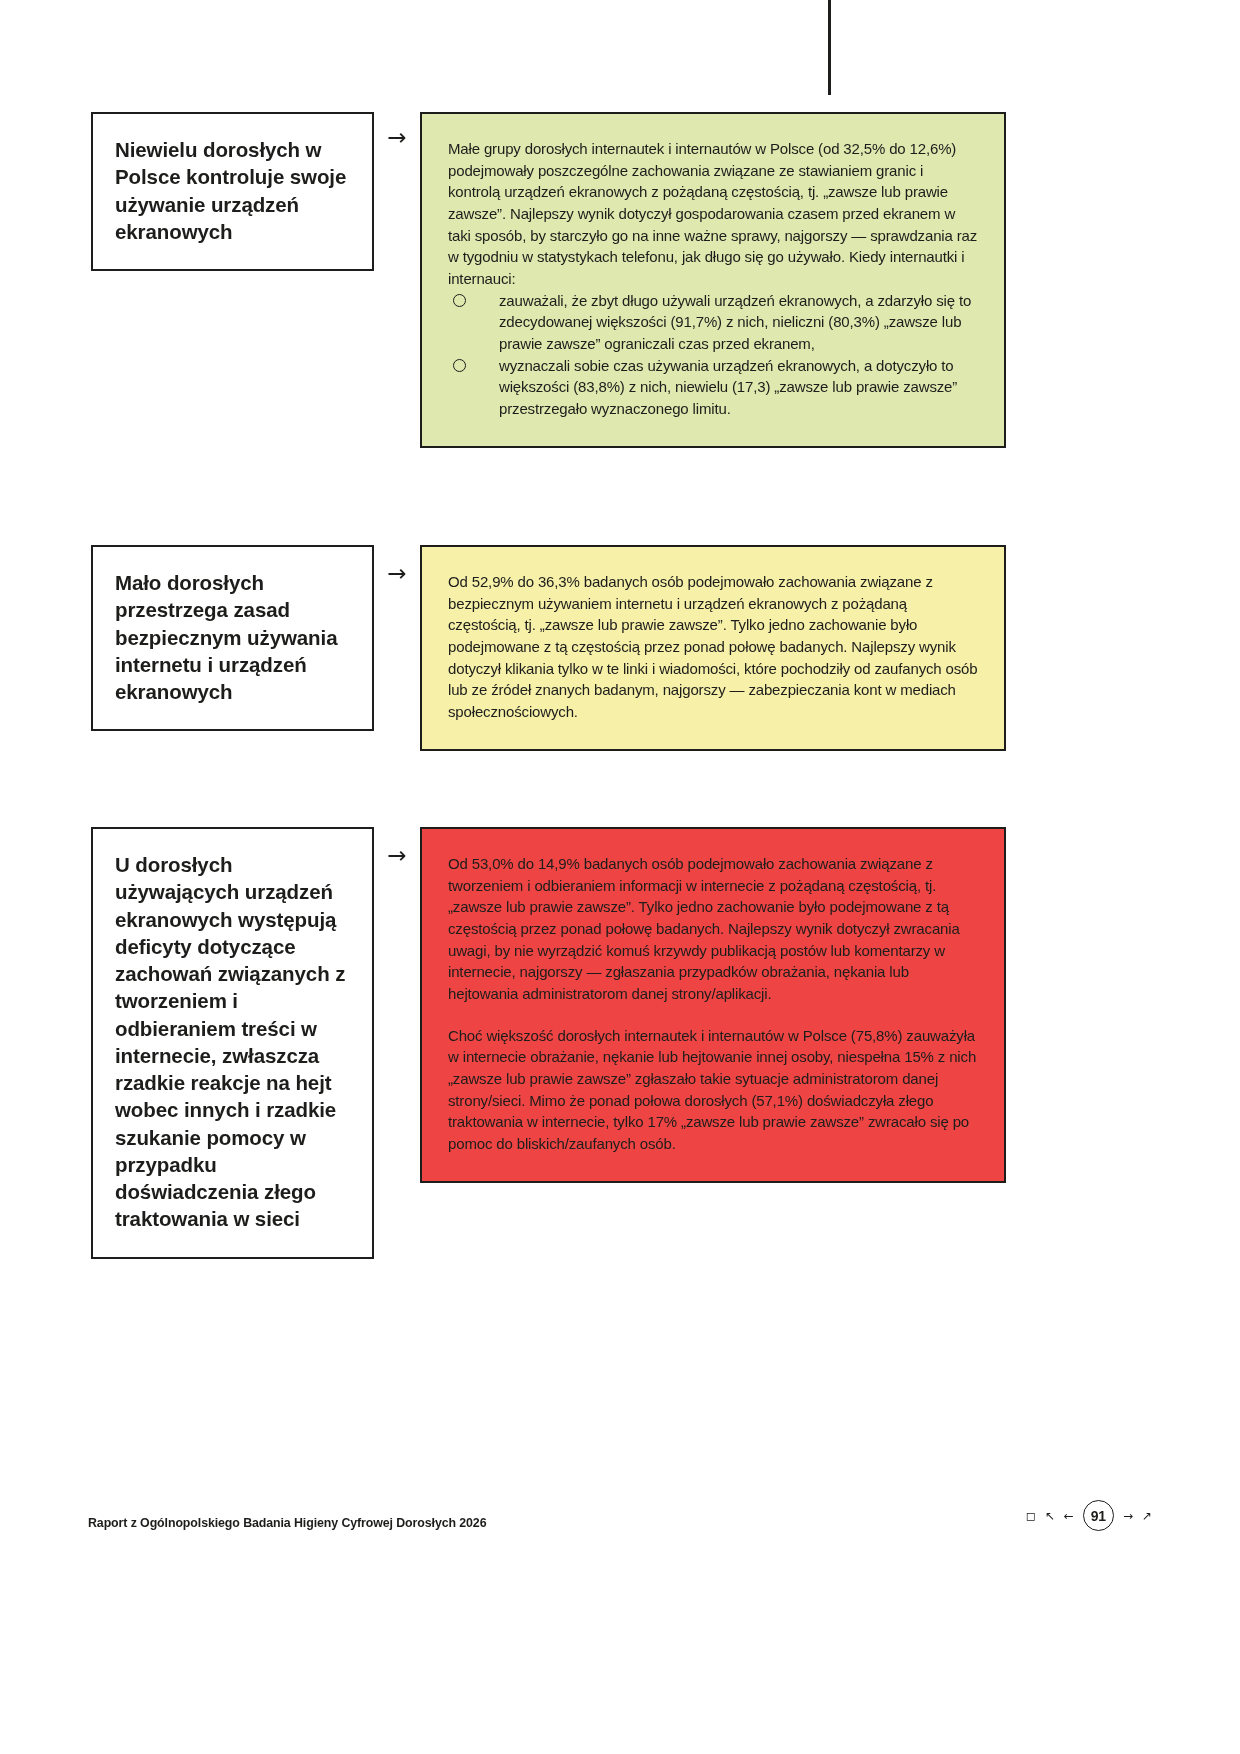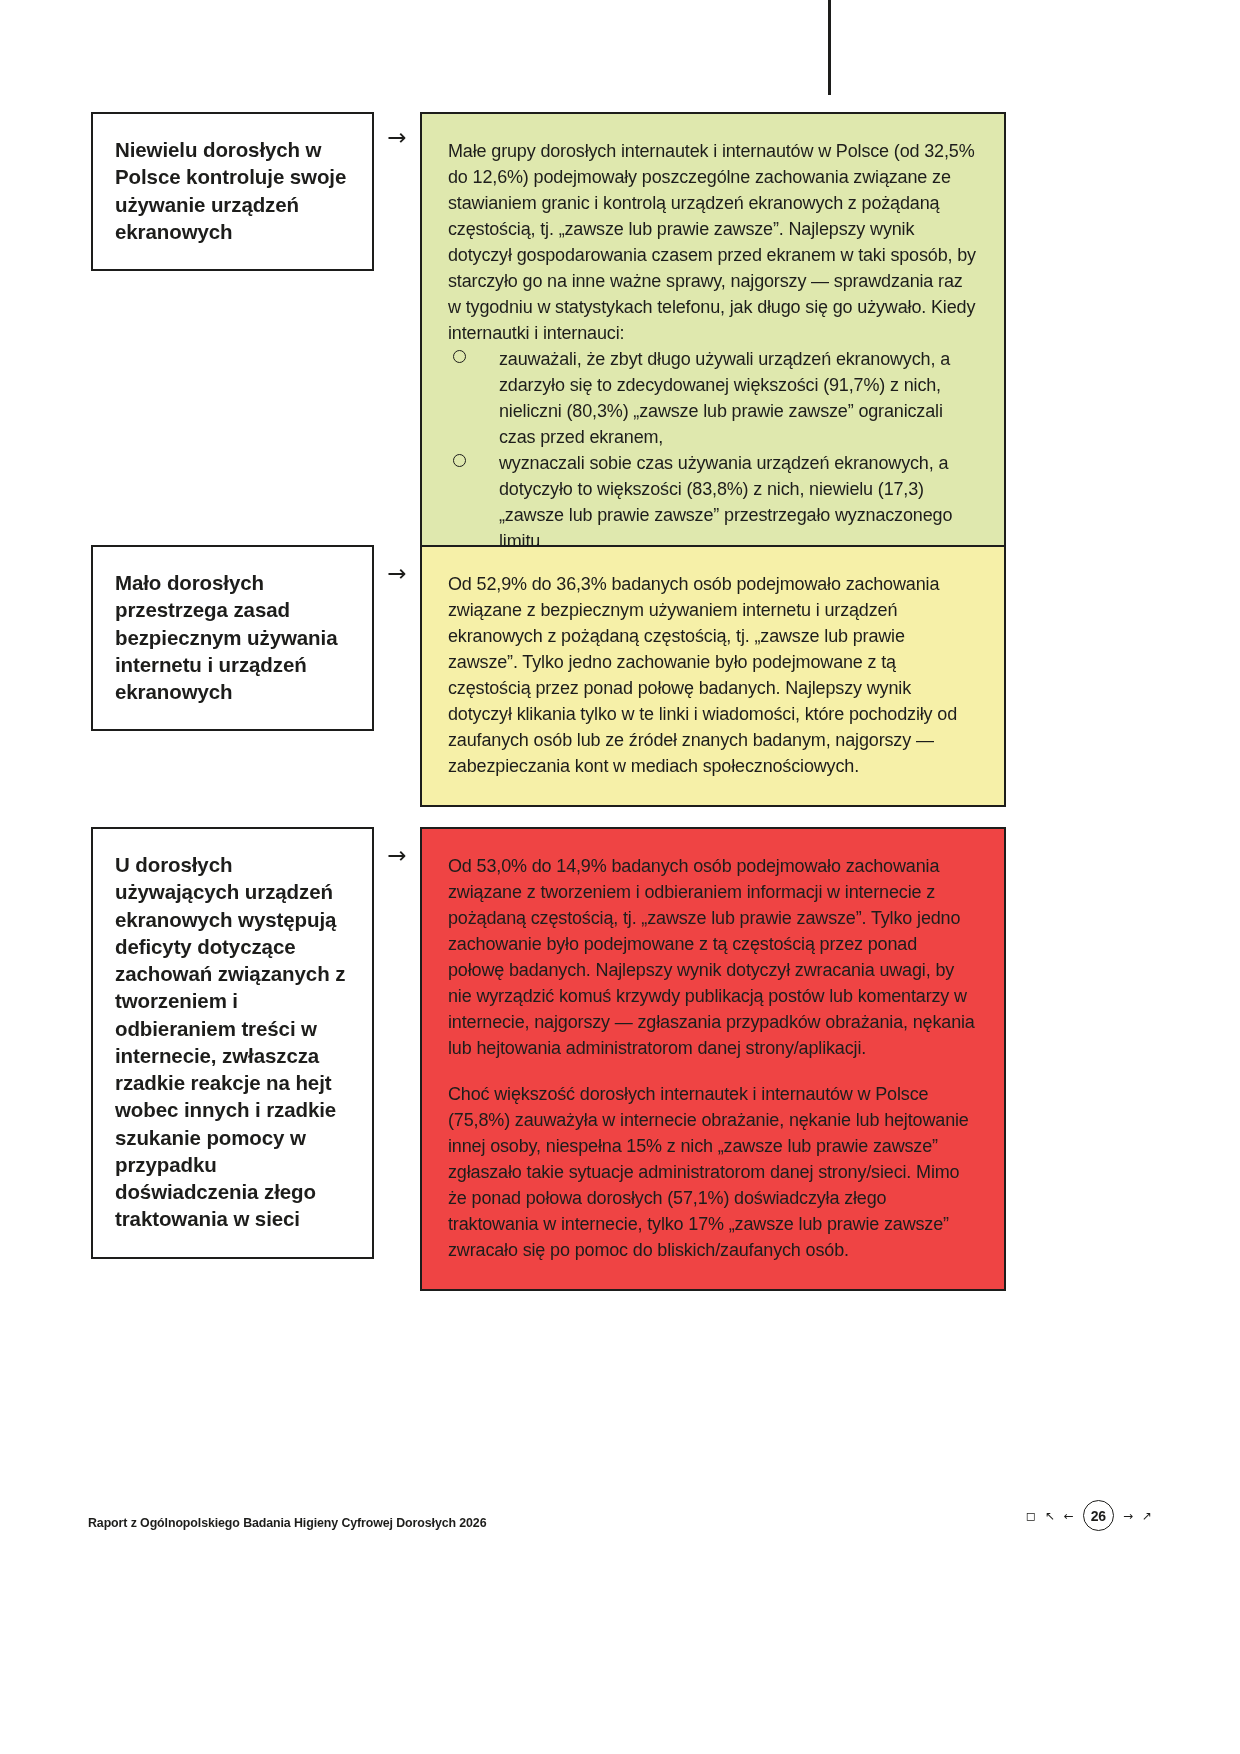--- a/index.html
+++ b/index.html
@@ -59,21 +59,21 @@
     line-height: 1;
     color: #1d1d1b;
     flex: 0 0 auto;
     font-family: "DejaVu Sans", sans-serif;
   }
 
   .body-box {
     box-sizing: border-box;
     border: 2.5px solid #1d1d1b;
     padding: 24px 26px 26px 26px;
-    font-size: 18px;
+    font-size: 15px;
     line-height: 1.445;
     letter-spacing: -0.15px;
   }
   .body-box p { margin: 0; }
   .body-box p + p { margin-top: 20px; }
 
   
   ul.circ {
     list-style: none;
     margin: 0;
@@ -201,19 +201,19 @@
   </div>
 
   <div class="footer">
     <div class="footer-text">
       <div class="line1">Raport z Ogólnopolskiego Badania Higieny Cyfrowej Dorosłych 2026</div>
     </div>
     <div class="footer-nav">
       <span class="glyph">◻</span>
       <span class="glyph">↖</span>
       <span class="glyph">←</span>
-      <span class="pagenum">26</span>
+      <span class="pagenum">91</span>
       <span class="glyph">→</span>
       <span class="glyph">↗</span>
     </div>
   </div>
 
 </div>
 
 </body></html>

